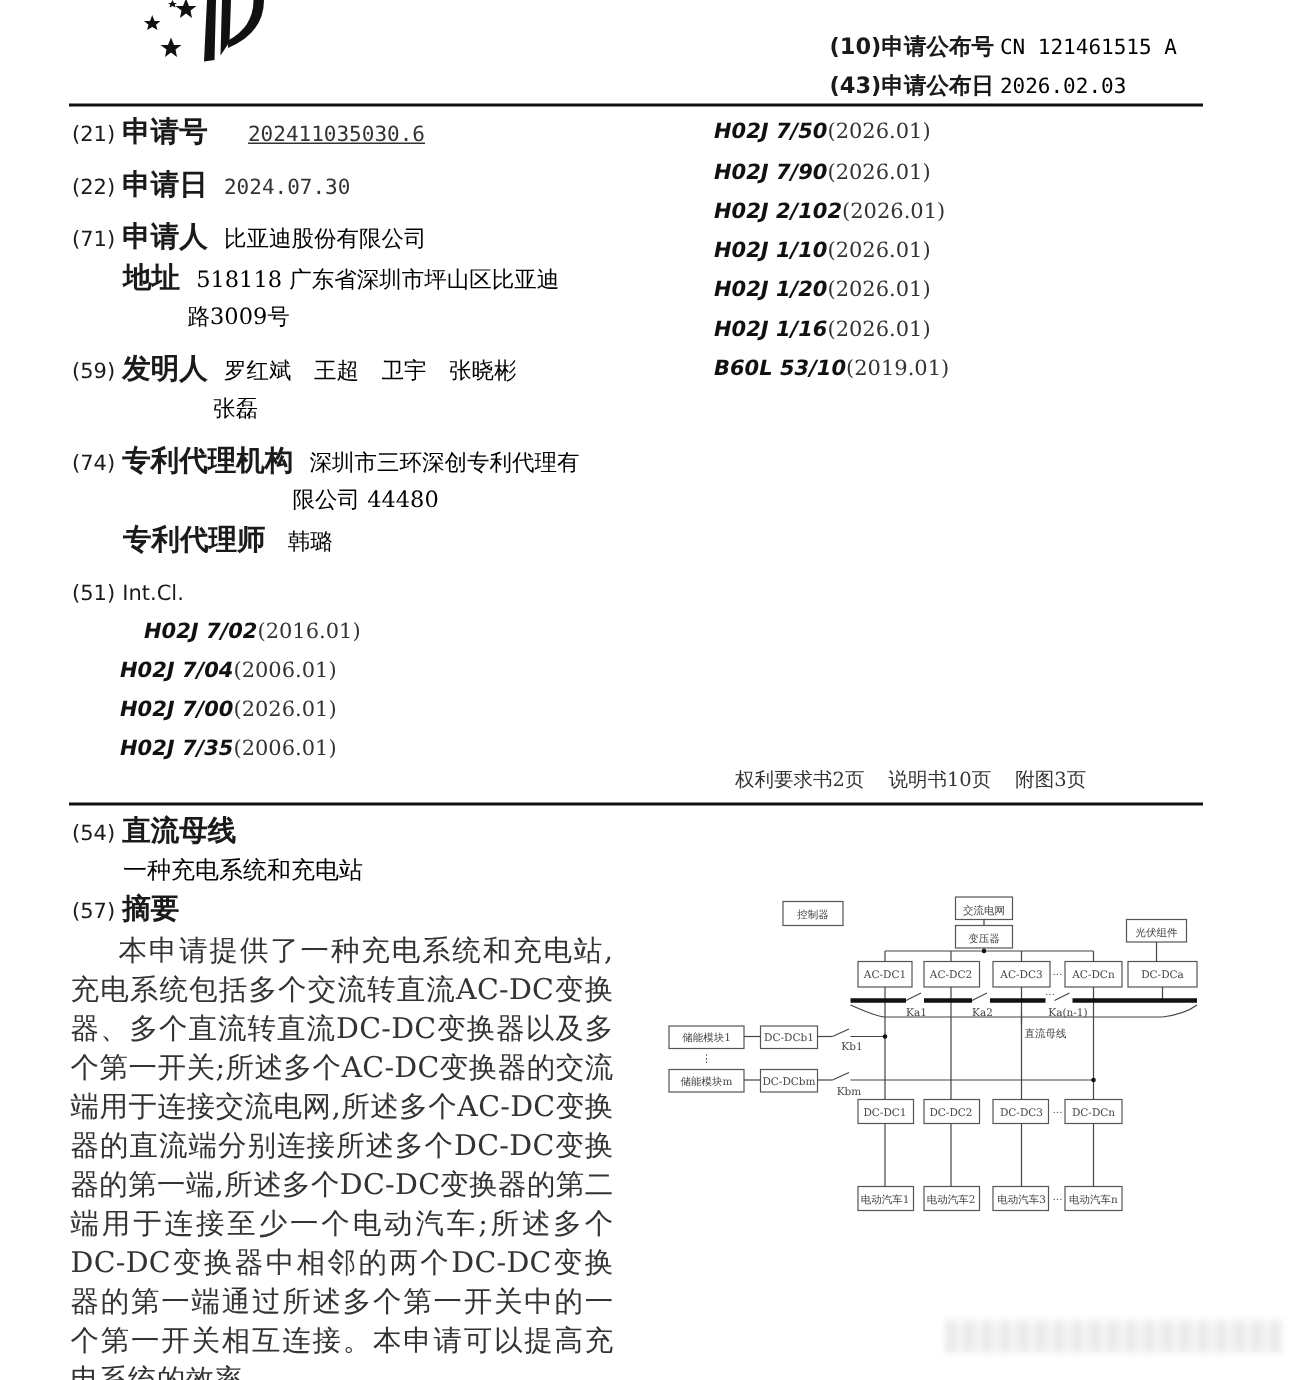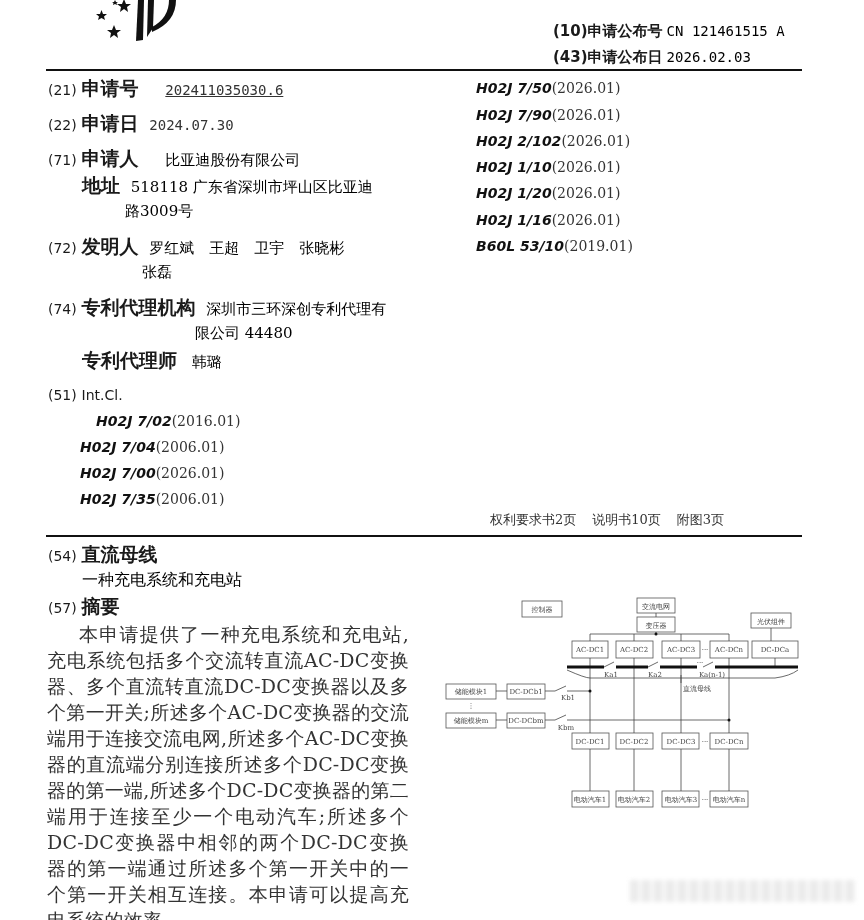--- a/index.html
+++ b/index.html
@@ -61,30 +61,30 @@
   <span class="mono" style="margin-left:22px;text-decoration:underline;">202411035030.6</span>
 </div>
 <div class="abs row" style="left:48px; top:113px;">
   <span class="code">(22)</span>
   <span class="bold">申请日</span>
   <span class="mono" style="margin-left:6px;">2024.07.30</span>
 </div>
 <div class="abs row" style="left:48px; top:148px;">
   <span class="code">(71)</span>
   <span class="bold">申请人</span>
-  <span class="val" style="margin-left:22px;">比亚迪股份有限公司</span>
+  <span class="val" style="margin-left:6px;">比亚迪股份有限公司</span>
 </div>
 <div class="abs row" style="left:82px; top:175px;">
   <span class="bold">地址</span>
   <span class="val" style="margin-left:6px;">518118 广东省深圳市坪山区比亚迪</span>
 </div>
 <div class="abs row val" style="left:125px; top:201px;">路3009号</div>
 
 <div class="abs row" style="left:48px; top:236px;">
-  <span class="code">(72)</span>
+  <span class="code">(59)</span>
   <span class="bold">发明人</span>
   <span class="val" style="margin-left:6px;">罗红斌　王超　卫宇　张晓彬</span>
 </div>
 <div class="abs row val" style="left:142px; top:262px;">张磊</div>
 
 <div class="abs row" style="left:48px; top:297px;">
   <span class="code">(74)</span>
   <span class="bold">专利代理机构</span>
   <span class="val" style="margin-left:6px;">深圳市三环深创专利代理有</span>
 </div>

